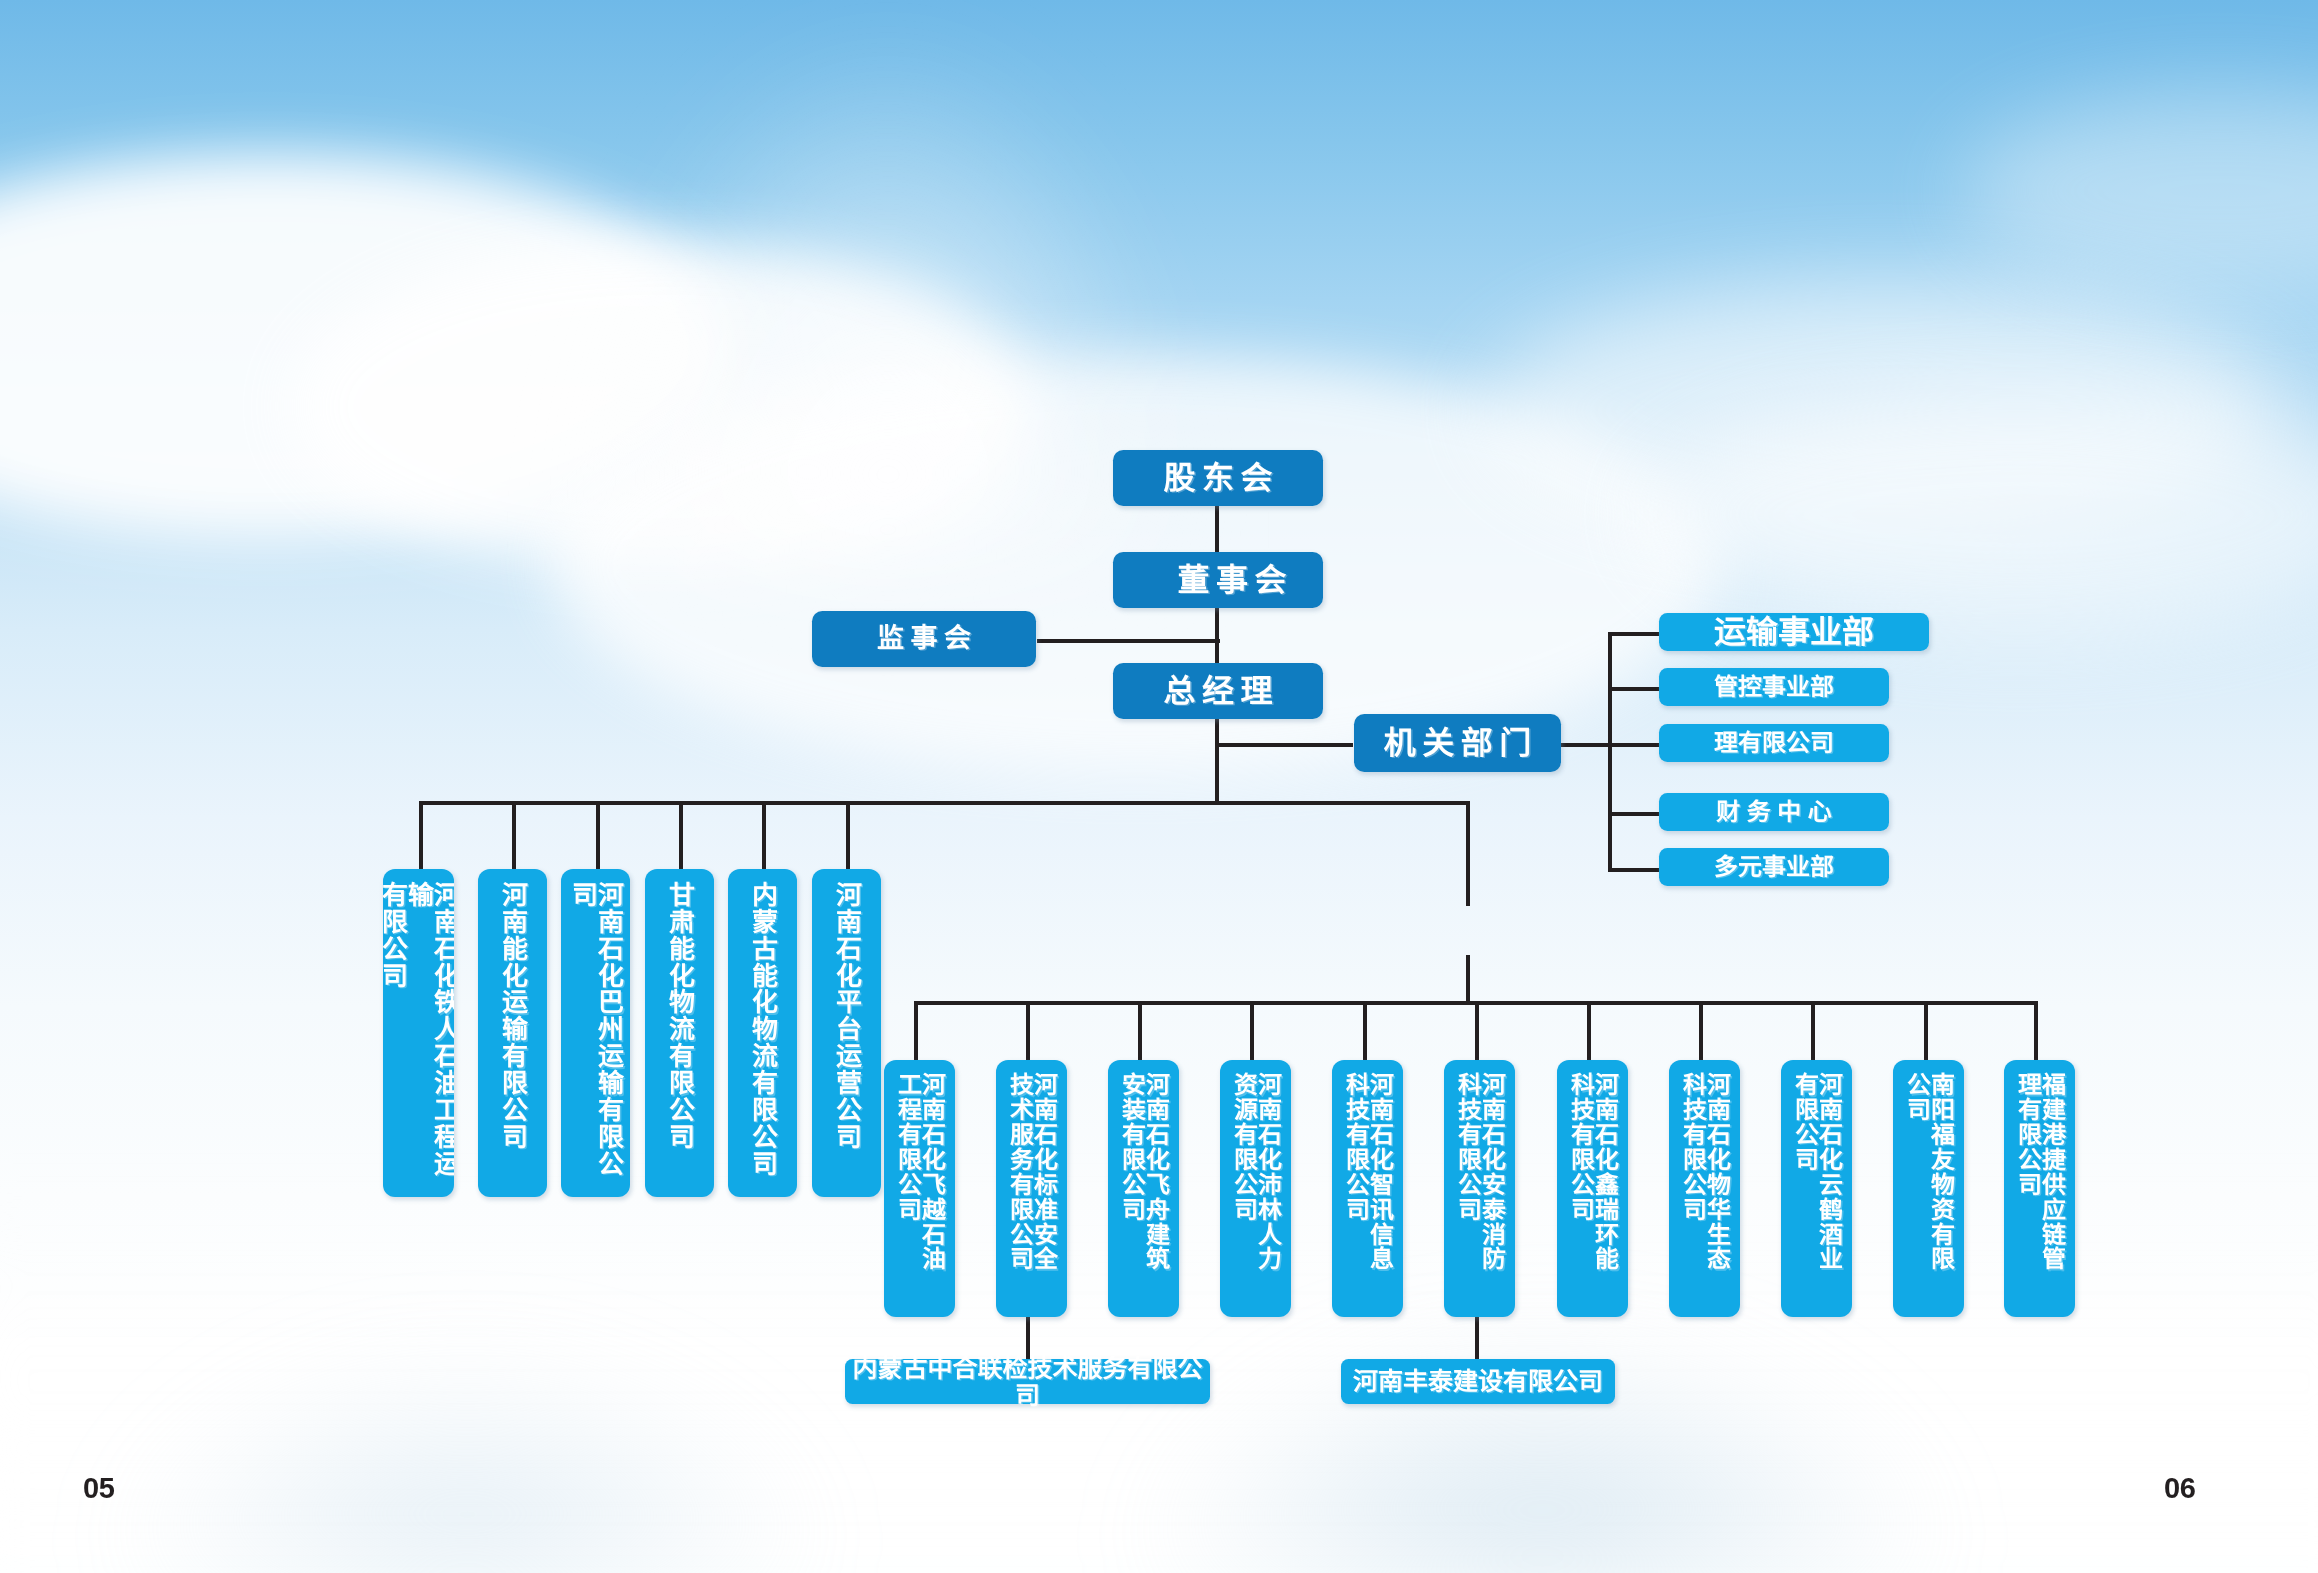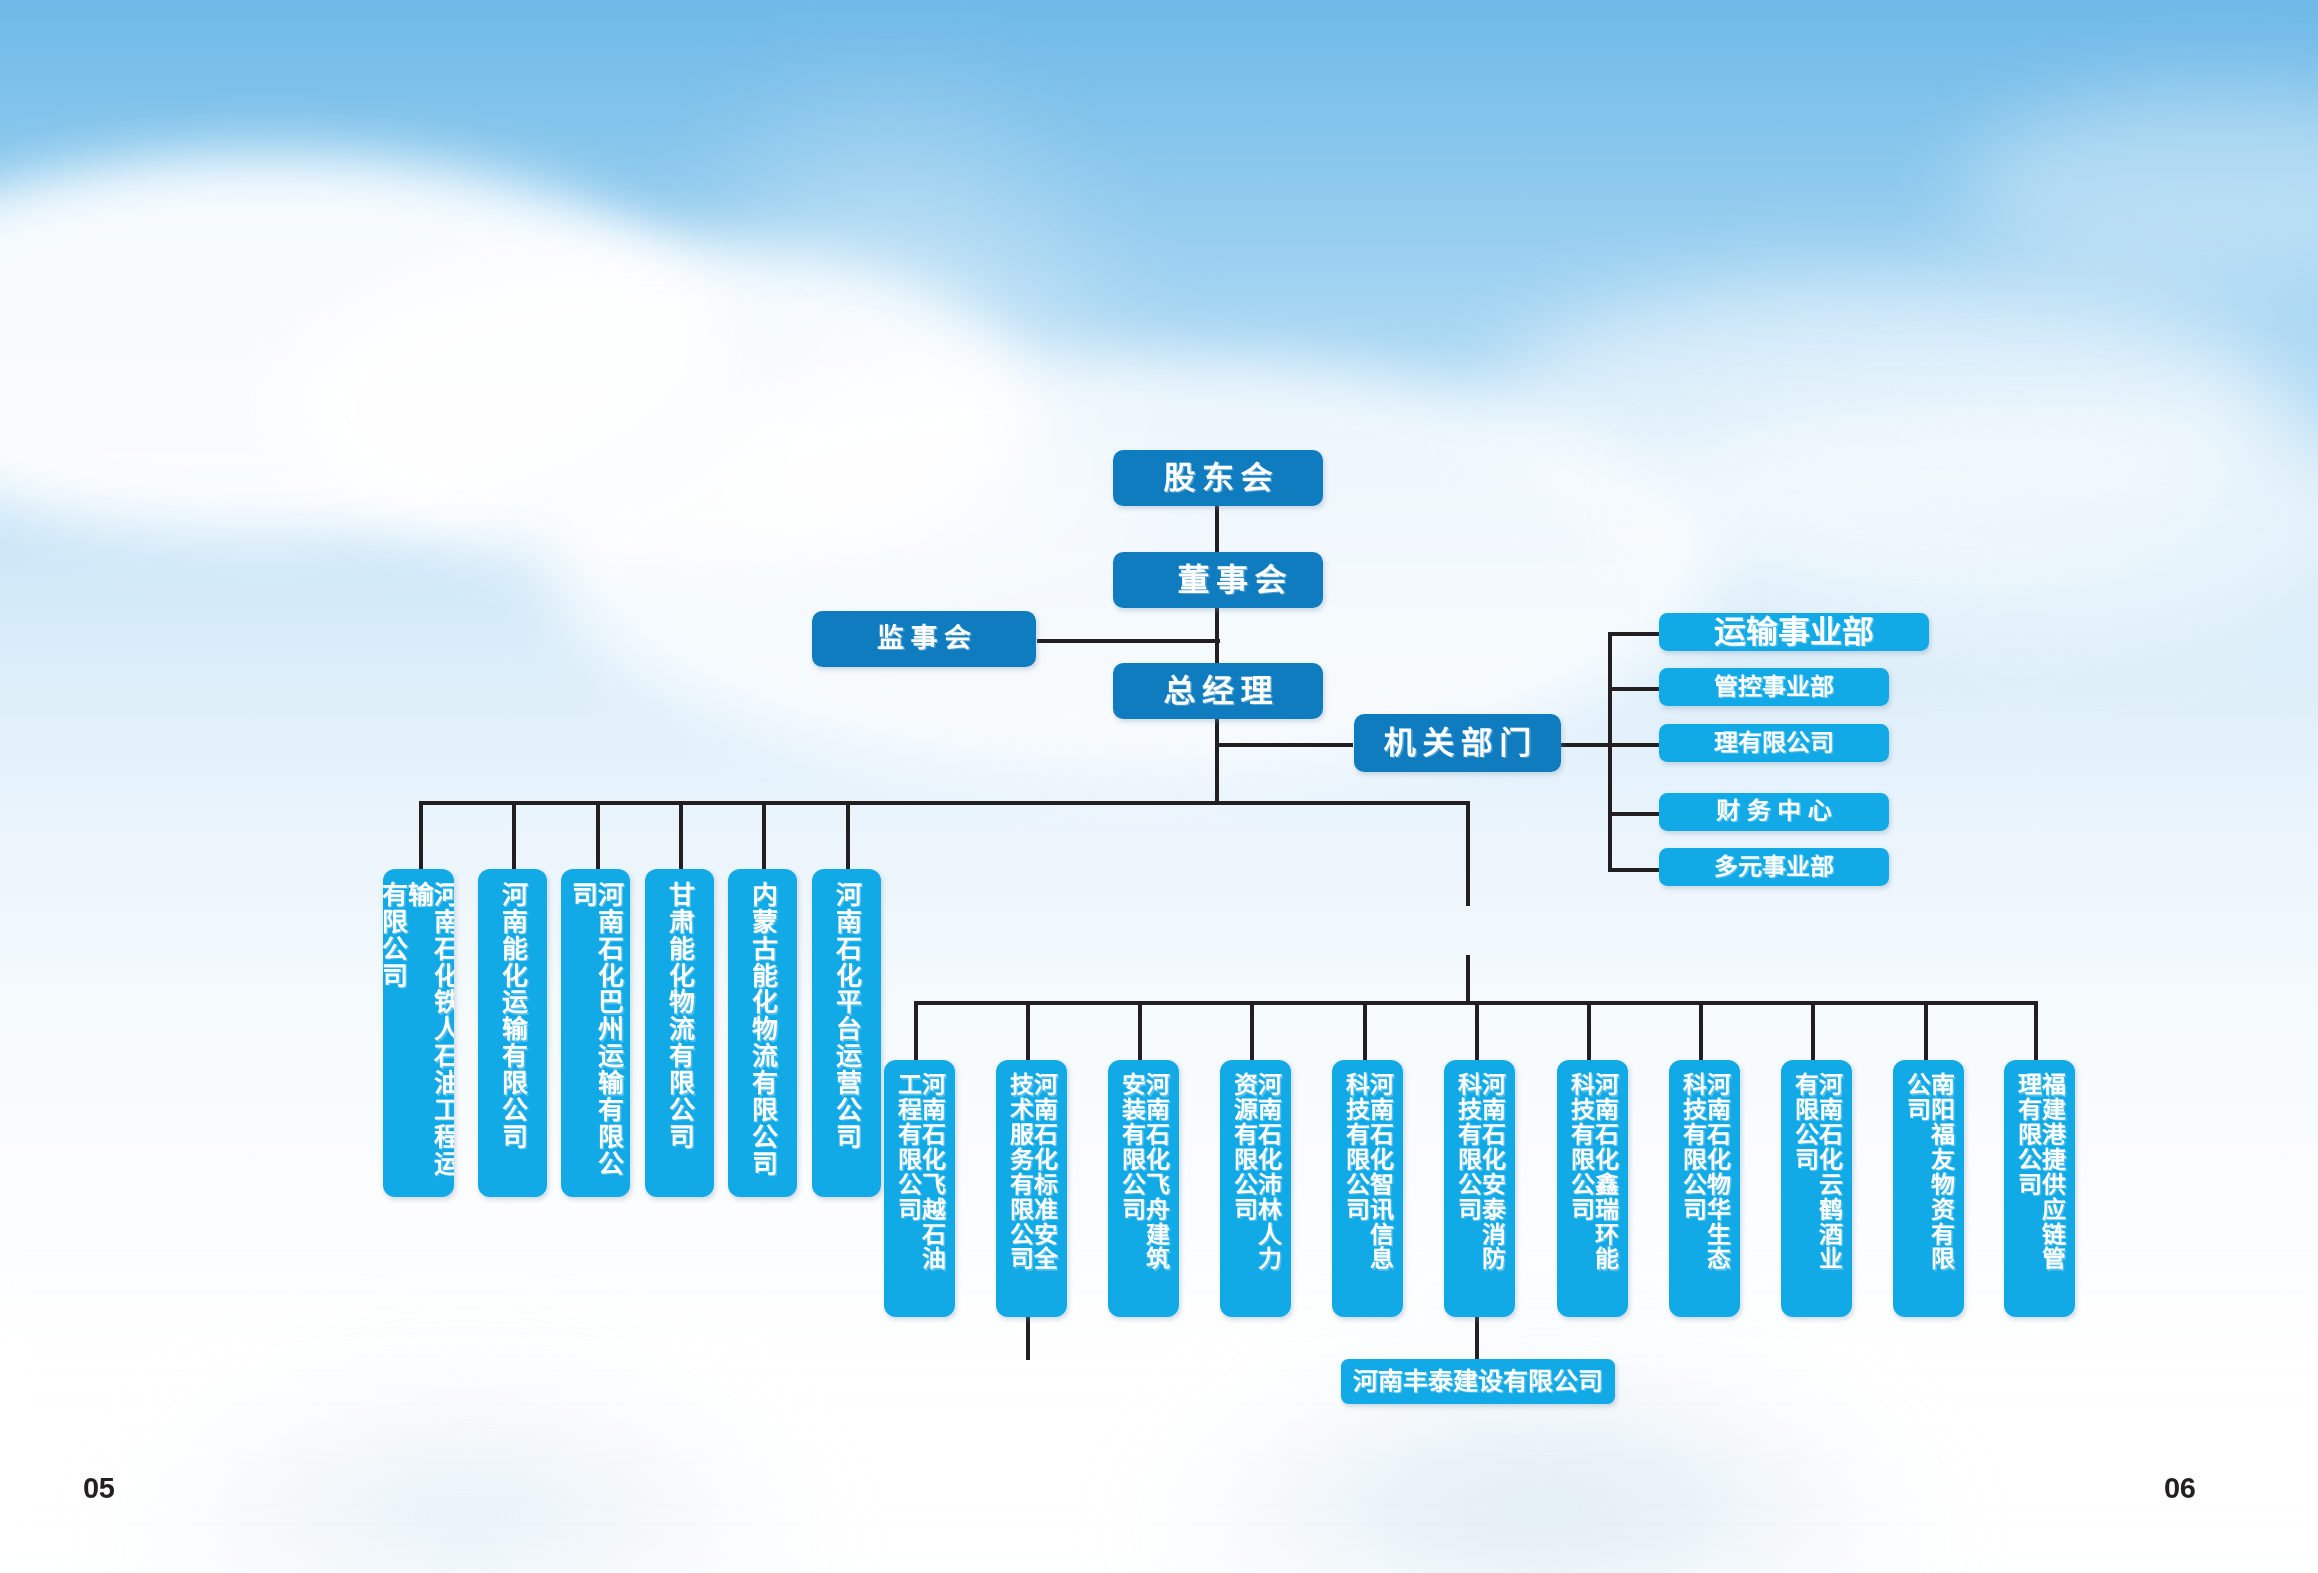--- a/index.html
+++ b/index.html
@@ -53,21 +53,21 @@
   }
   .node.dark{background:#0f7cc0;}
   .node.light{background:#11a9e6;}
 
   .node .lbl{
     display:block;width:100%;
     text-shadow:1.4px 1.4px 0 rgba(255,255,255,.28);
   }
 
   
-  .spaced{letter-spacing:6.5px;text-indent:6.5px;font-family:Liberation Serif, serif;}
+  .spaced{letter-spacing:6.5px;text-indent:6.5px;}
 
   
   .vnode{
     position:absolute;box-sizing:border-box;
     background:#11a9e6;border-radius:12px;
     box-shadow:1.4px 2.3px 4.2px rgba(120,150,175,.30);
     display:flex;align-items:flex-start;justify-content:center;
     padding-top:12px;overflow:hidden;
   }
   .vnode .vlbl{
@@ -254,20 +254,23 @@
   </div>
   <div class="vnode" style="left:1893px;top:1060px;width:71px;height:257px;">
     <span class="vlbl" style="font-size:24px;">南阳福友物资有限
 公司</span>
   </div>
   <div class="vnode" style="left:2004px;top:1060px;width:71px;height:257px;">
     <span class="vlbl" style="font-size:24px;">福建港捷供应链管
 理有限公司</span>
   </div>
 
+  <div class="node light" style="left:845px;top:1359px;width:365px;height:45px;font-size:25px;border-radius:7.5px;">
+    <span class="lbl">内蒙古中合联检技术服务有限公司</span>
+  </div>
   <div class="node light" style="left:1341px;top:1359px;width:274px;height:45px;font-size:25px;border-radius:7.5px;">
     <span class="lbl">河南丰泰建设有限公司</span>
   </div>
 
   <div class="pageno" style="left:83px;top:1472px;">05</div>
   <div class="pageno" style="left:2164px;top:1472px;">06</div>
 
 </div>
 
 

